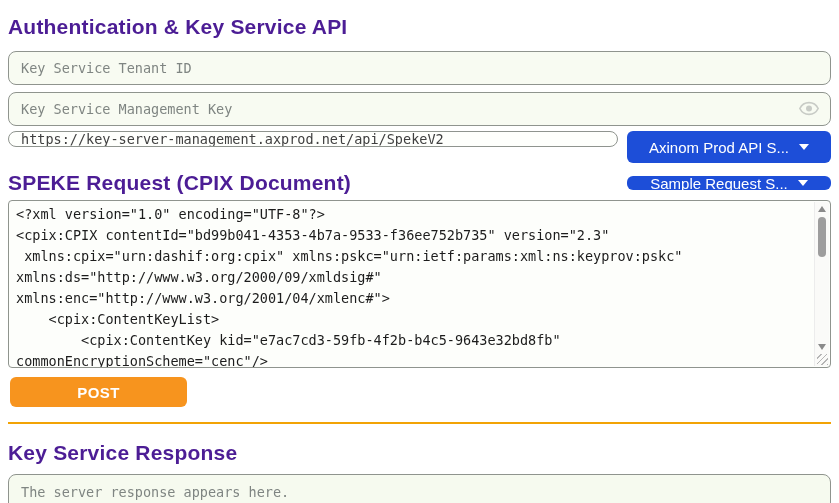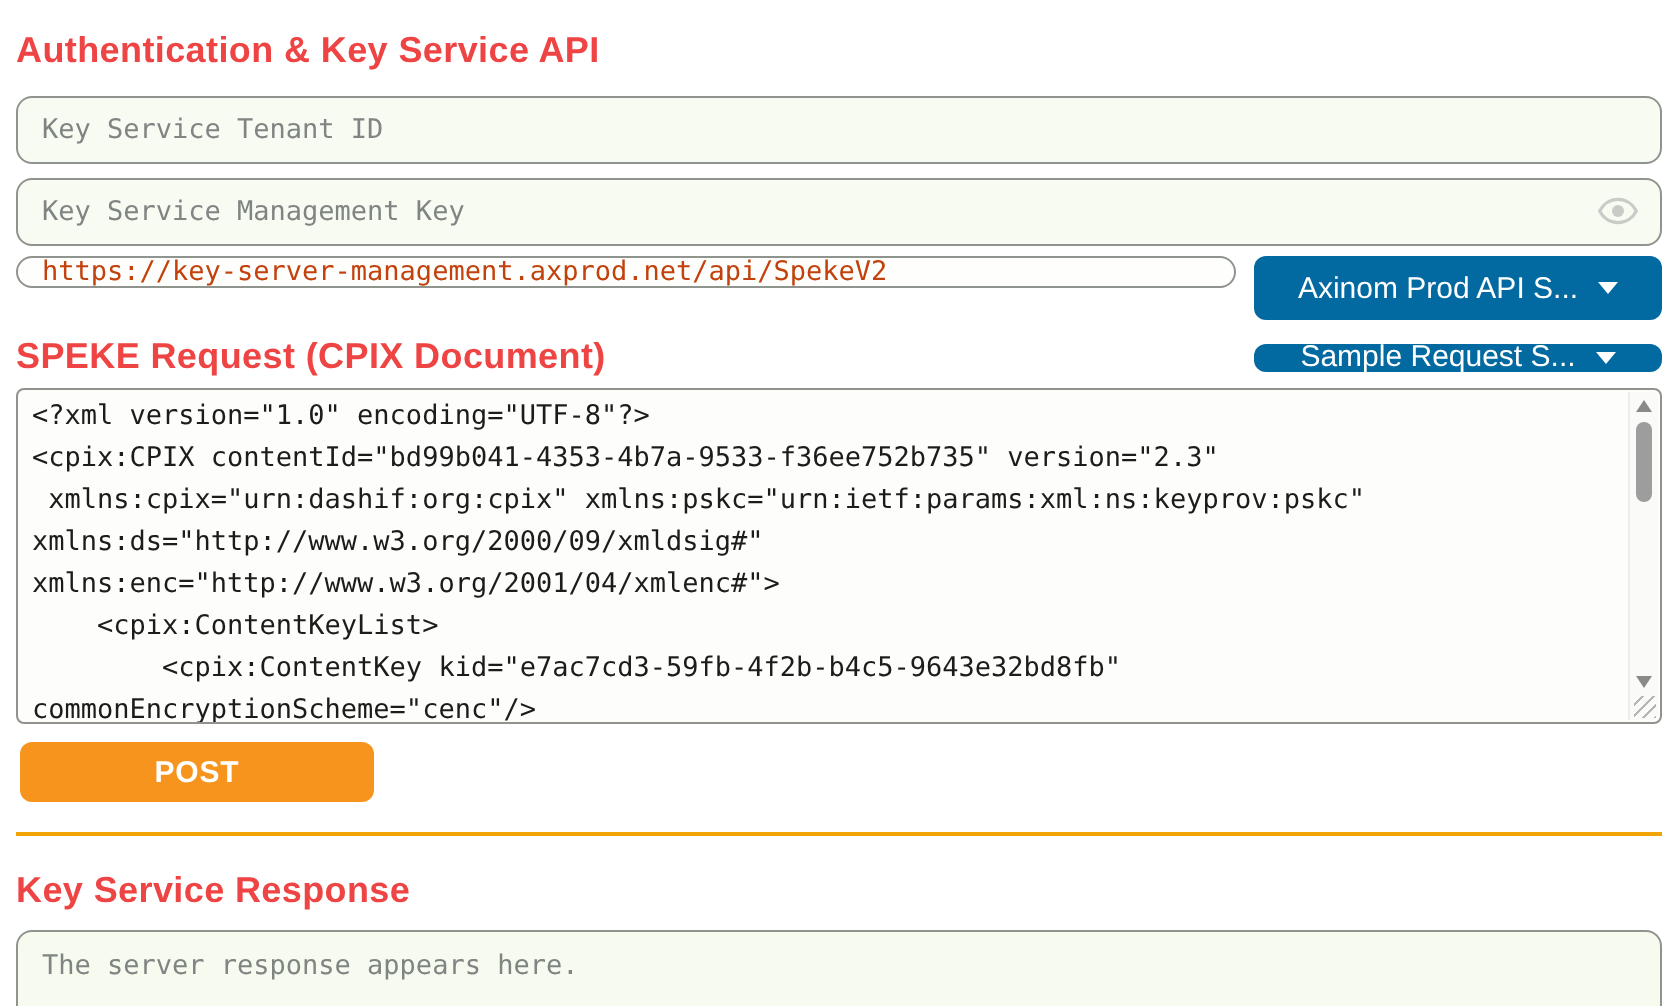--- a/index.html
+++ b/index.html
@@ -3,35 +3,35 @@
 <meta charset="utf-8">
 <style>
   * { box-sizing: border-box; margin: 0; padding: 0; }
   html, body { width: 839px; height: 503px; overflow: hidden; }
   body {
     background: #ffffff;
     font-family: "Liberation Sans", sans-serif;
     padding: 8px;
   }
   .heading {
-    color: #ef4444;
-    font-size: 18px;
+    color: #4c1d95;
+    font-size: 21px;
     font-weight: bold;
     letter-spacing: 0.2px;
   }
   #page-title { margin: 7px 0 12px 0; }
   .field {
     width: 100%;
     height: 34px;
     border: 1px solid #8f948e;
     border-radius: 8px;
     background: #f8fbf2;
     font-family: "DejaVu Sans Mono", monospace;
     font-size: 13.5px;
-    color: #c2410c;
+    color: #404040;
     padding: 0 12px;
     outline: none;
     display: block;
   }
   .field::placeholder { color: #7f8582; opacity: 1; }
   .mb7 { margin-bottom: 7px; }
   .field-wrap { position: relative; margin-bottom: 5px; }
   .eye {
     position: absolute;
     right: 12px; top: 9px;
@@ -44,21 +44,21 @@
     align-items: stretch;
     gap: 9px;
     margin-bottom: 8px;
   }
   .url-row .field { flex: 1; height: 16px; background: #fefffc; }
   .green-btn {
     width: 204px;
     height: 32px;
     border: none;
     border-radius: 6px;
-    background: #0369a1;
+    background: #1d4ed8;
     color: #ffffff;
     font-family: "Liberation Sans", sans-serif;
     font-size: 15px;
     display: flex;
     align-items: center;
     justify-content: center;
     gap: 10px;
     cursor: pointer;
     white-space: nowrap;
   }

